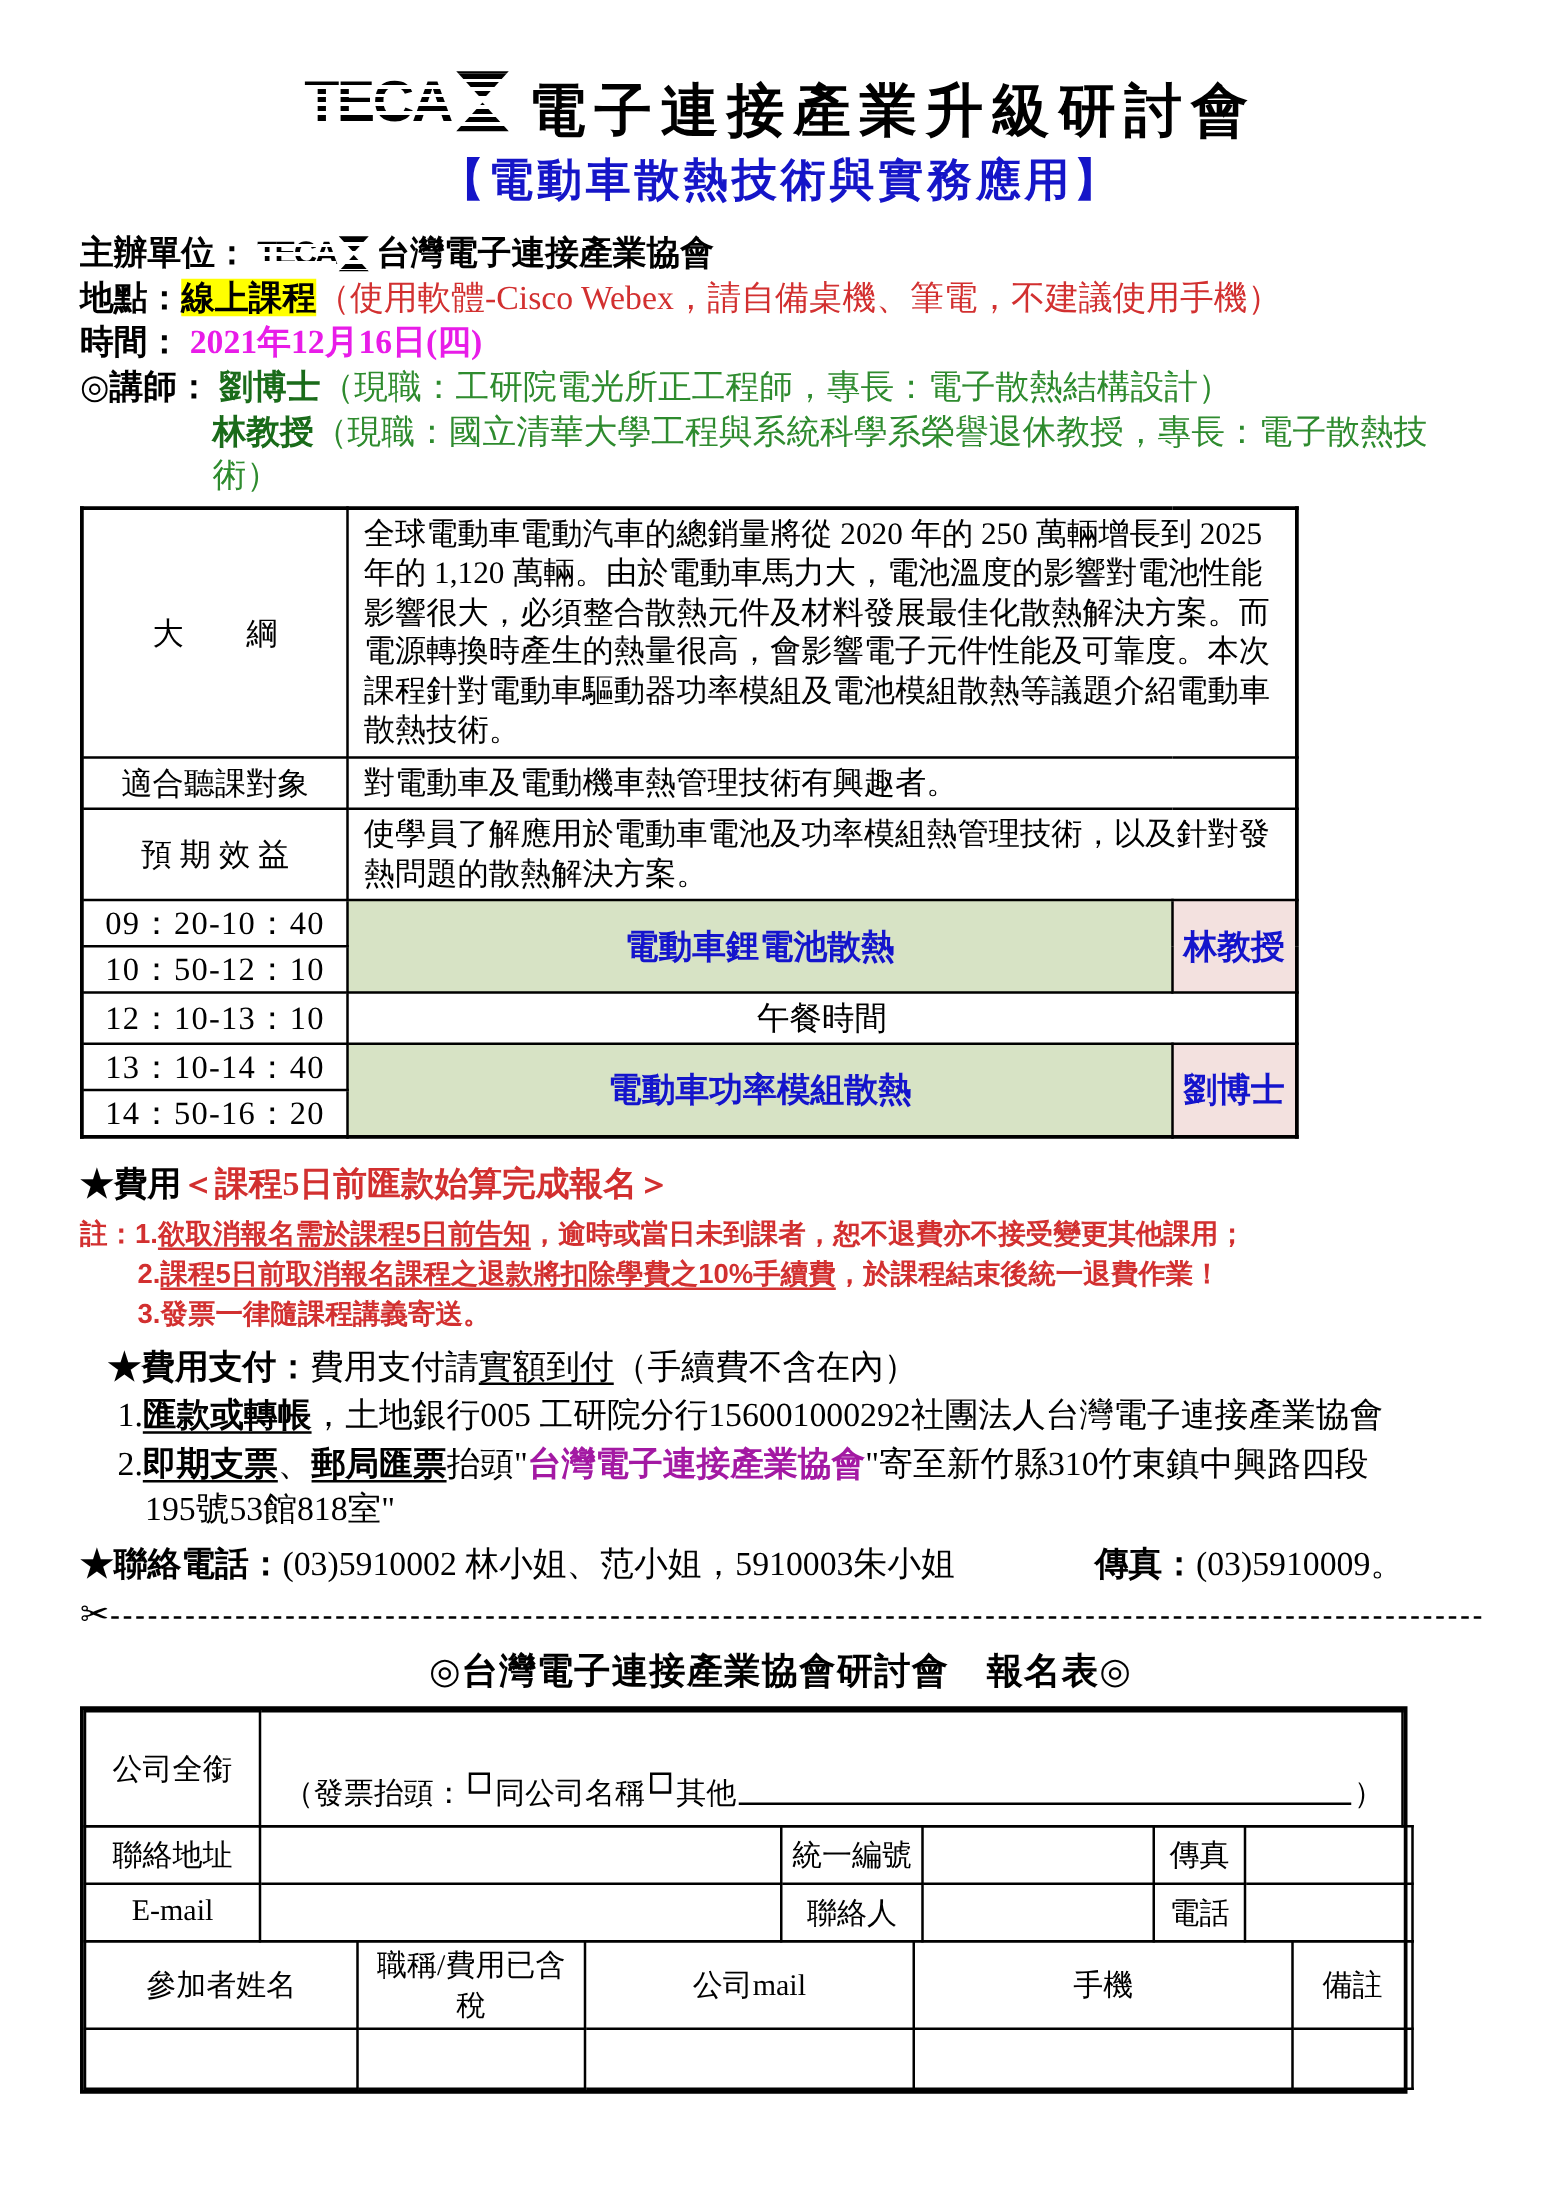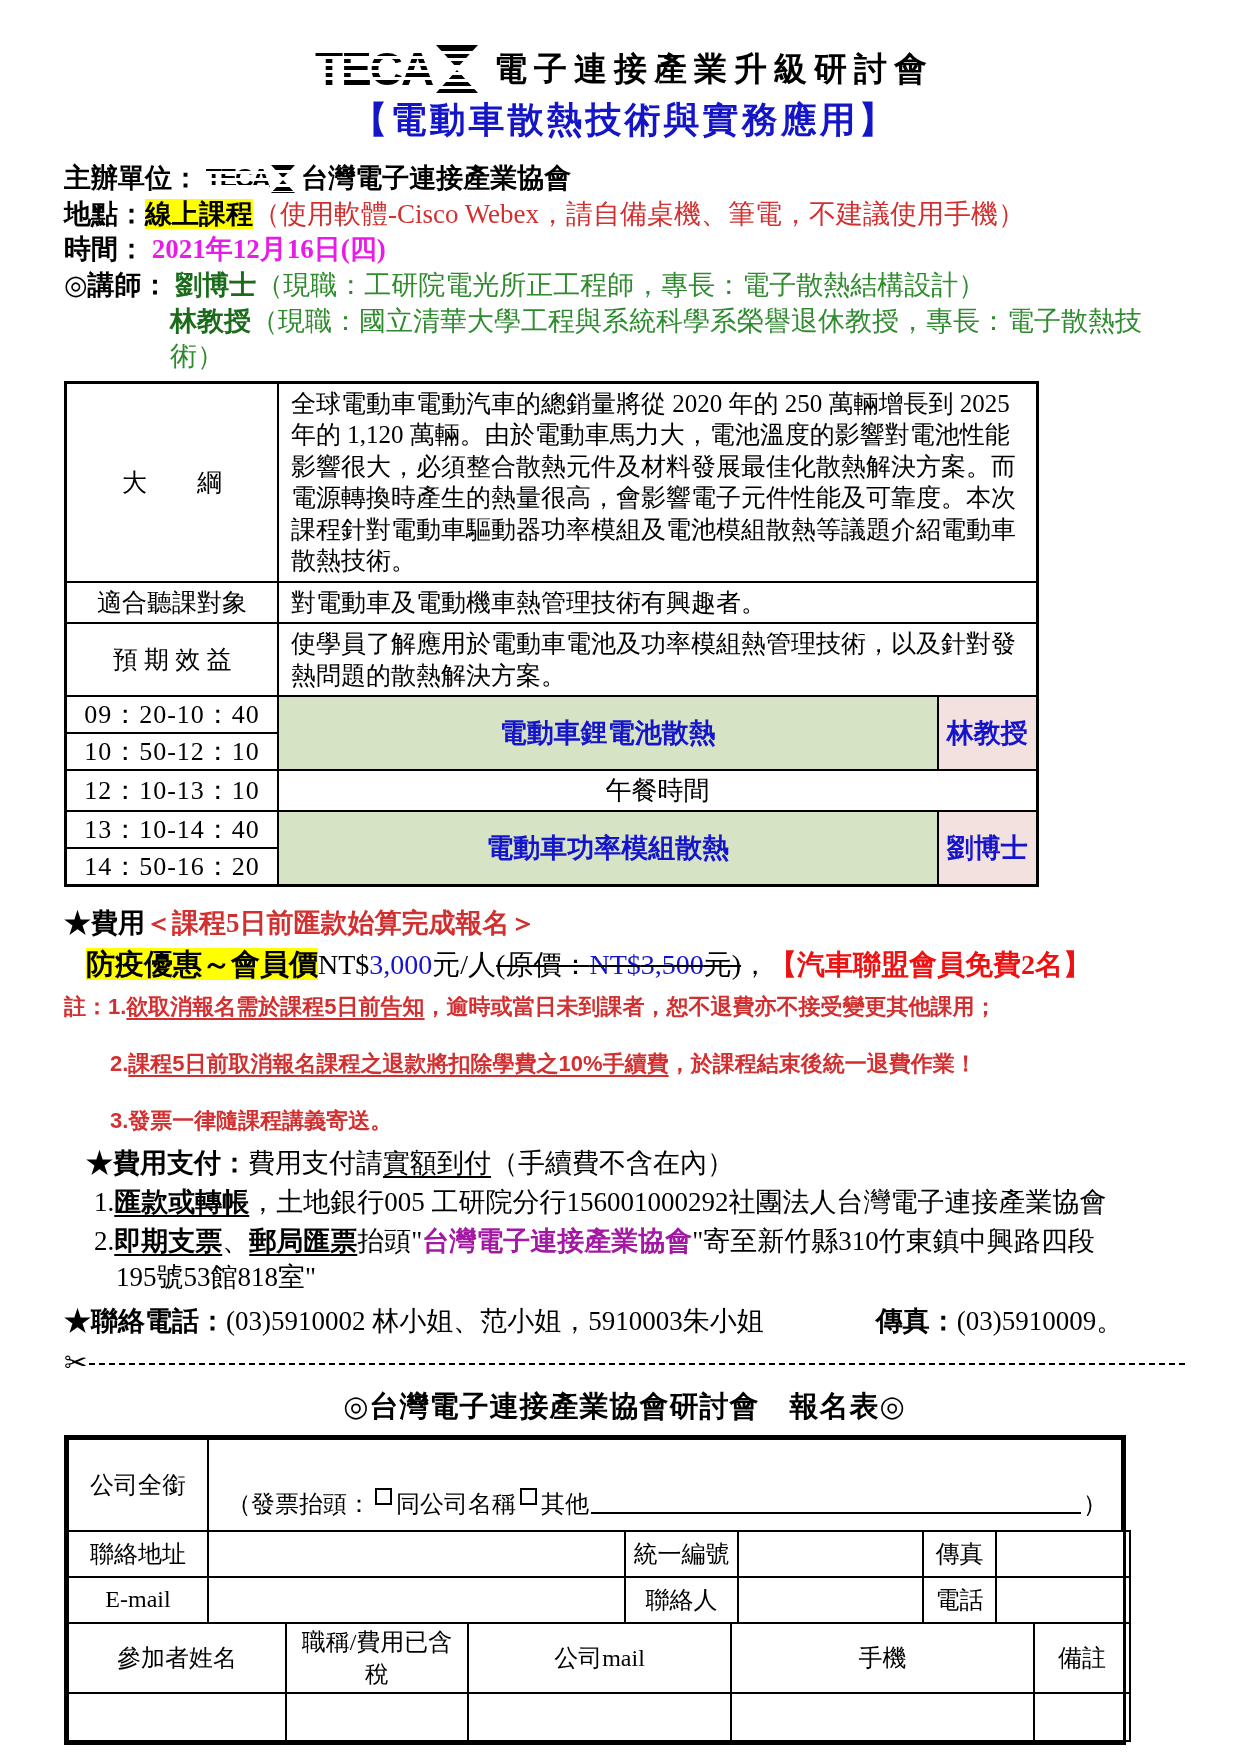--- a/index.html
+++ b/index.html
@@ -10,21 +10,21 @@
   *{box-sizing:border-box;}
   html,body{margin:0;padding:0;}
   body{
     width:1240px;height:1754px;background:#fff;color:#000;
     font-family:"Liberation Serif","DejaVu Serif",serif;
   }
   .page{padding:42px 55px 0 64px;}
 
   
   .title-row{display:flex;align-items:center;justify-content:center;gap:16px;}
-  .main-title{font-size:33px;font-weight:bold;letter-spacing:7px;white-space:nowrap;}
+  .main-title{font-size:46px;font-weight:bold;letter-spacing:7px;white-space:nowrap;margin-top:16px;}
   .subtitle{text-align:center;font-size:36px;font-weight:bold;color:var(--accent-blue);
     letter-spacing:3px;}
 
   
   .teca{display:inline-flex;align-items:center;position:relative;}
   .teca .teca-text{font-family:"Liberation Sans","DejaVu Sans",sans-serif;font-weight:700;
     letter-spacing:-2px;position:relative;transform:scaleY(1.25);}
   .stripe-cover{position:absolute;left:0;right:0;pointer-events:none;
     background:repeating-linear-gradient(to bottom,rgba(255,255,255,0) 0 4px,#fff 4px 7px);}
   .teca .txt-wrap{position:relative;display:inline-block;}
@@ -66,21 +66,21 @@
   .main-table td.lunch-cell{text-align:center;font-size:26px;}
 
   
   .fees{margin-top:18px;}
   .fee-head{font-size:27px;font-weight:bold;}
   .fee-line{font-size:28px;margin-left:22px;margin-top:4px;}
   .fee-promo{background:var(--yellow-hl);font-weight:bold;font-size:29px;}
   .alliance{color:var(--bright-red);font-weight:bold;}
   .notes{margin-top:6px;color:var(--red);font-weight:bold;font-size:22px;line-height:1.45;
     font-family:"Liberation Sans","DejaVu Sans",sans-serif;}
-  .notes .ind{margin-left:46px;margin-top:25px;}
+  .notes .ind{margin-left:46px;}
 
   .pay-head{font-size:27px;margin-top:8px;margin-left:22px;}
   .pay-item{font-size:27px;margin-left:30px;margin-top:3px;}
   .pay-addr2{margin-left:52px;font-size:27px;}
   .method{font-weight:bold;text-decoration:underline;text-underline-offset:4px;text-decoration-thickness:2px;}
   .contact-line{font-size:27px;margin-top:8px;}
   .contact-line .fax{margin-left:112px;}
 
   .cut-line{display:flex;align-items:center;margin-top:10px;}
   .scissors{font-size:28px;line-height:1;}
@@ -195,23 +195,20 @@
     </tr>
     <tr>
       <td class="time-cell">14：50-16：20</td>
     </tr>
   </tbody>
     </table>
 
   <div class="fees">
     <div class="fee-head">
       <span>★費用</span><span class="red">＜課程5日前匯款始算完成報名＞</span>
-    </div>
-    <div class="fee-line">
-      <span class="fee-promo">防疫優惠～會員價</span><span>NT$</span><span class="blue">3,000</span><span>元/人</span><span class="st"><span>(原價：</span><span class="blue">NT$</span><span class="blue">3,500</span><span>元)</span></span><span>，</span><span class="alliance">【汽車聯盟會員免費2名】</span>
     </div>
     <div class="notes">
       <div>
         <span>註：1.</span><span class="ul">欲取消報名需於課程5日前告知</span><span>，逾時或當日未到課者，恕不退費亦不接受變更其他課用；</span>
       </div>
       <div class="ind">
         <span>2.</span><span class="ul">課程5日前取消報名課程之退款將扣除學費之10%手續費</span><span>，於課程結束後統一退費作業！</span>
       </div>
       <div class="ind">3.發票一律隨課程講義寄送。</div>
     </div>

